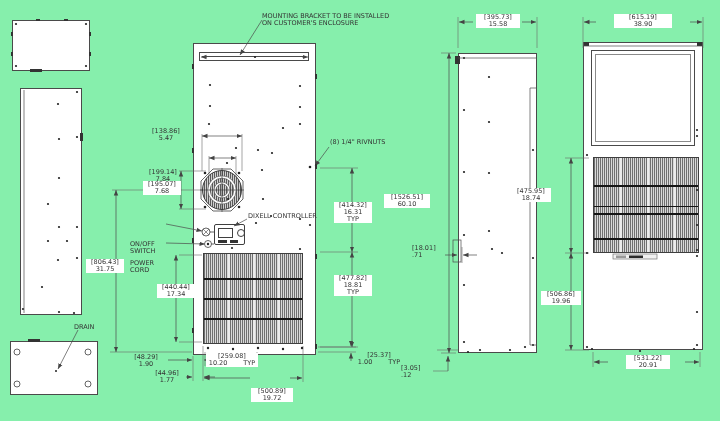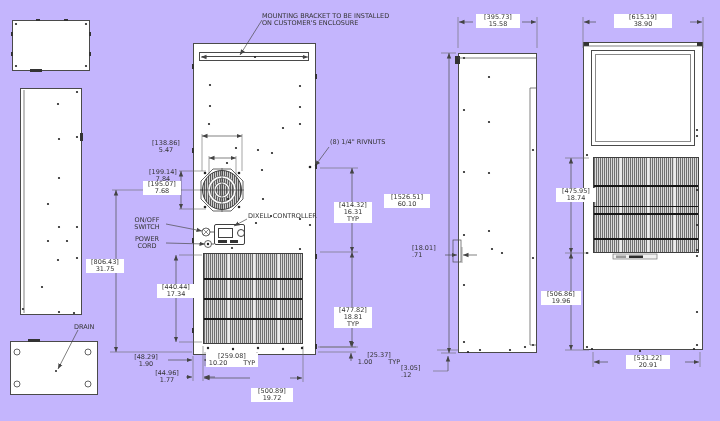--- a/index.html
+++ b/index.html
@@ -1,26 +1,26 @@
 <!DOCTYPE html>
 <html><head>
 <meta charset="utf-8">
 <style>
   html,body{margin:0;padding:0;background:#fff;}
-  #canvas{position:relative;width:720px;height:421px;background:#c4b5fd;overflow:hidden;
+  #canvas{position:relative;width:720px;height:421px;background:#86efac;overflow:hidden;
           font-family:"DejaVu Sans",sans-serif;color:#333;}
   .v{position:absolute;border:1px solid #4a4a4a;background:#fff;box-sizing:border-box;}
   .overlay{position:absolute;left:0;top:0;width:720px;height:421px;}
   .dim{position:absolute;display:flex;flex-direction:column;align-items:center;
        font-size:6.5px;line-height:7px;color:#333;white-space:nowrap;z-index:5;}
   .dim.bg{background:#fff;padding:0 1px;}
   .dim.right{align-items:flex-start;}
   .dim .row{display:flex;gap:16px;}
   .note{position:absolute;font-size:6.5px;line-height:7px;color:#333;white-space:nowrap;z-index:5;}
-  .note.right{text-align:center;}
+  .note.right{text-align:left;margin-top:24px;}
   .grille{position:absolute;border:1px solid #3f3f3f;box-sizing:border-box;
           background:repeating-linear-gradient(90deg,#707070 0px,#707070 1px,#d9d9d9 1px,#d9d9d9 2px);z-index:2;}
   .gband{position:absolute;left:0;right:0;height:2px;background:#151515;}
   .gsep{position:absolute;top:0;bottom:0;width:2px;background:#ececec;}
   .bracket{position:absolute;left:199px;top:52px;width:110px;height:9px;border:1px solid #4a4a4a;box-sizing:border-box;z-index:2;}
   .bracket-mid{position:absolute;left:2px;right:2px;top:3px;border-top:1px solid #4a4a4a;}
   .ctrl{position:absolute;left:214px;top:224px;width:31px;height:21px;border:1px solid #3f3f3f;border-radius:2px;background:#fff;box-sizing:border-box;z-index:2;}
   .ctrl-disp{position:absolute;left:3px;top:3px;width:13px;height:8px;border:1px solid #3f3f3f;}
   .ctrl-btn{position:absolute;left:22px;top:4px;width:6px;height:6px;border:1px solid #3f3f3f;border-radius:50%;}
   .ctrl-slot1{position:absolute;left:3px;top:15px;width:9px;height:3px;background:#333;}
@@ -335,21 +335,21 @@
   <div class="note right" style="left:130px;top:236px;width:34px;">
     <div>POWER</div>
     <div>CORD</div>
   </div>
   <div class="note" style="left:74px;top:324px;">DRAIN</div>
 
   <div class="dim" style="left:145px;top:121px;width:36px;margin-top:48px;">
     <span>[199.14]</span>
     <span>7.84</span>
   </div>
-  <div class="dim" style="left:148px;top:140px;width:36px;">
+  <div class="dim" style="left:148px;top:128px;width:36px;">
     <span>[138.86]</span>
     <span>5.47</span>
   </div>
   <div class="dim bg" style="left:143px;top:181px;width:36px;">
     <span>[195.07]</span>
     <span>7.68</span>
   </div>
   <div class="dim bg" style="left:86px;top:259px;width:36px;">
     <span>[806.43]</span>
     <span>31.75</span>
@@ -382,21 +382,21 @@
     <span class="row">
       <span>1.00</span>
       <span>TYP</span>
     </span>
   </div>
   <div class="dim bg" style="left:334px;top:202px;width:36px;">
     <span>[414.32]</span>
     <span>16.31</span>
     <span>TYP</span>
   </div>
-  <div class="dim bg" style="left:334px;top:275px;width:36px;margin-top:32px;">
+  <div class="dim bg" style="left:334px;top:275px;width:36px;">
     <span>[477.82]</span>
     <span>18.81</span>
     <span>TYP</span>
   </div>
   <div class="dim bg" style="left:384px;top:194px;width:44px;">
     <span>[1526.51]</span>
     <span>60.10</span>
   </div>
   <div class="dim bg" style="left:476px;top:14px;width:42px;">
     <span>[395.73]</span>
@@ -407,21 +407,21 @@
     <span>.71</span>
   </div>
   <div class="dim right" style="left:401px;top:365px;width:30px;">
     <span>[3.05]</span>
     <span>.12</span>
   </div>
   <div class="dim bg" style="left:614px;top:14px;width:56px;">
     <span>[615.19]</span>
     <span>38.90</span>
   </div>
-  <div class="dim bg" style="left:556px;top:188px;width:38px;">
+  <div class="dim bg" style="left:511px;top:188px;width:38px;">
     <span>[475.95]</span>
     <span>18.74</span>
   </div>
   <div class="dim bg" style="left:541px;top:291px;width:38px;">
     <span>[506.86]</span>
     <span>19.96</span>
   </div>
   <div class="dim bg" style="left:626px;top:355px;width:42px;">
     <span>[531.22]</span>
     <span>20.91</span>

